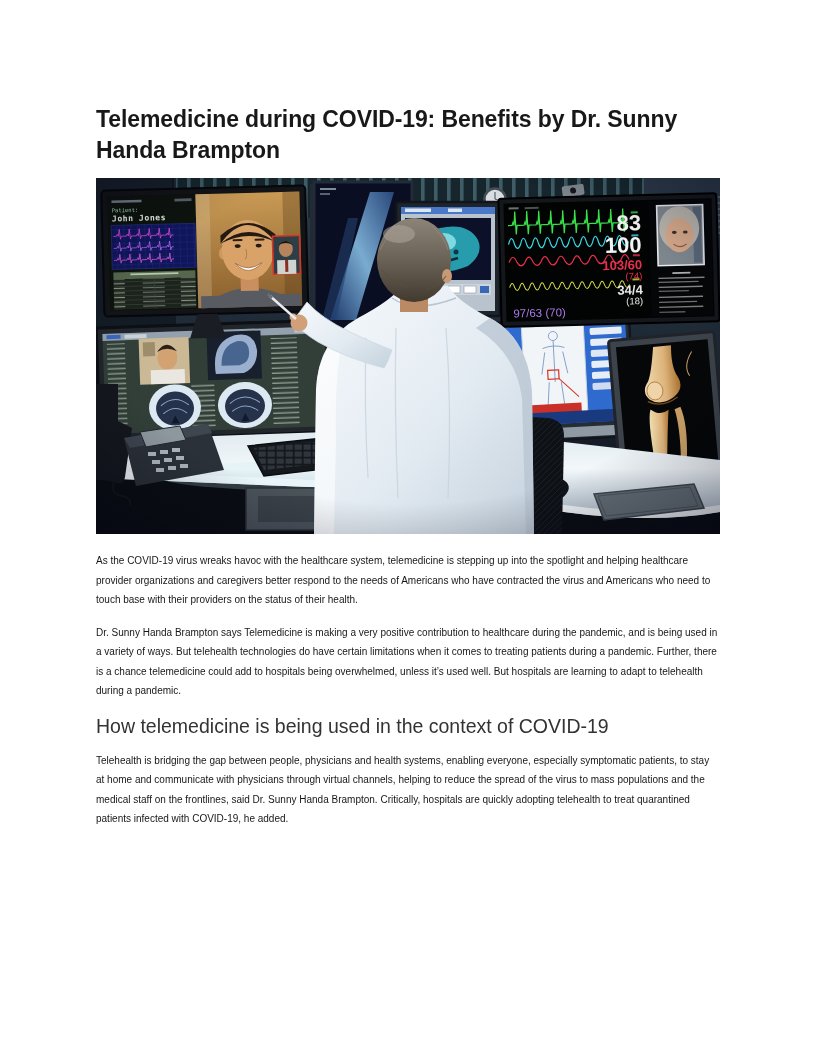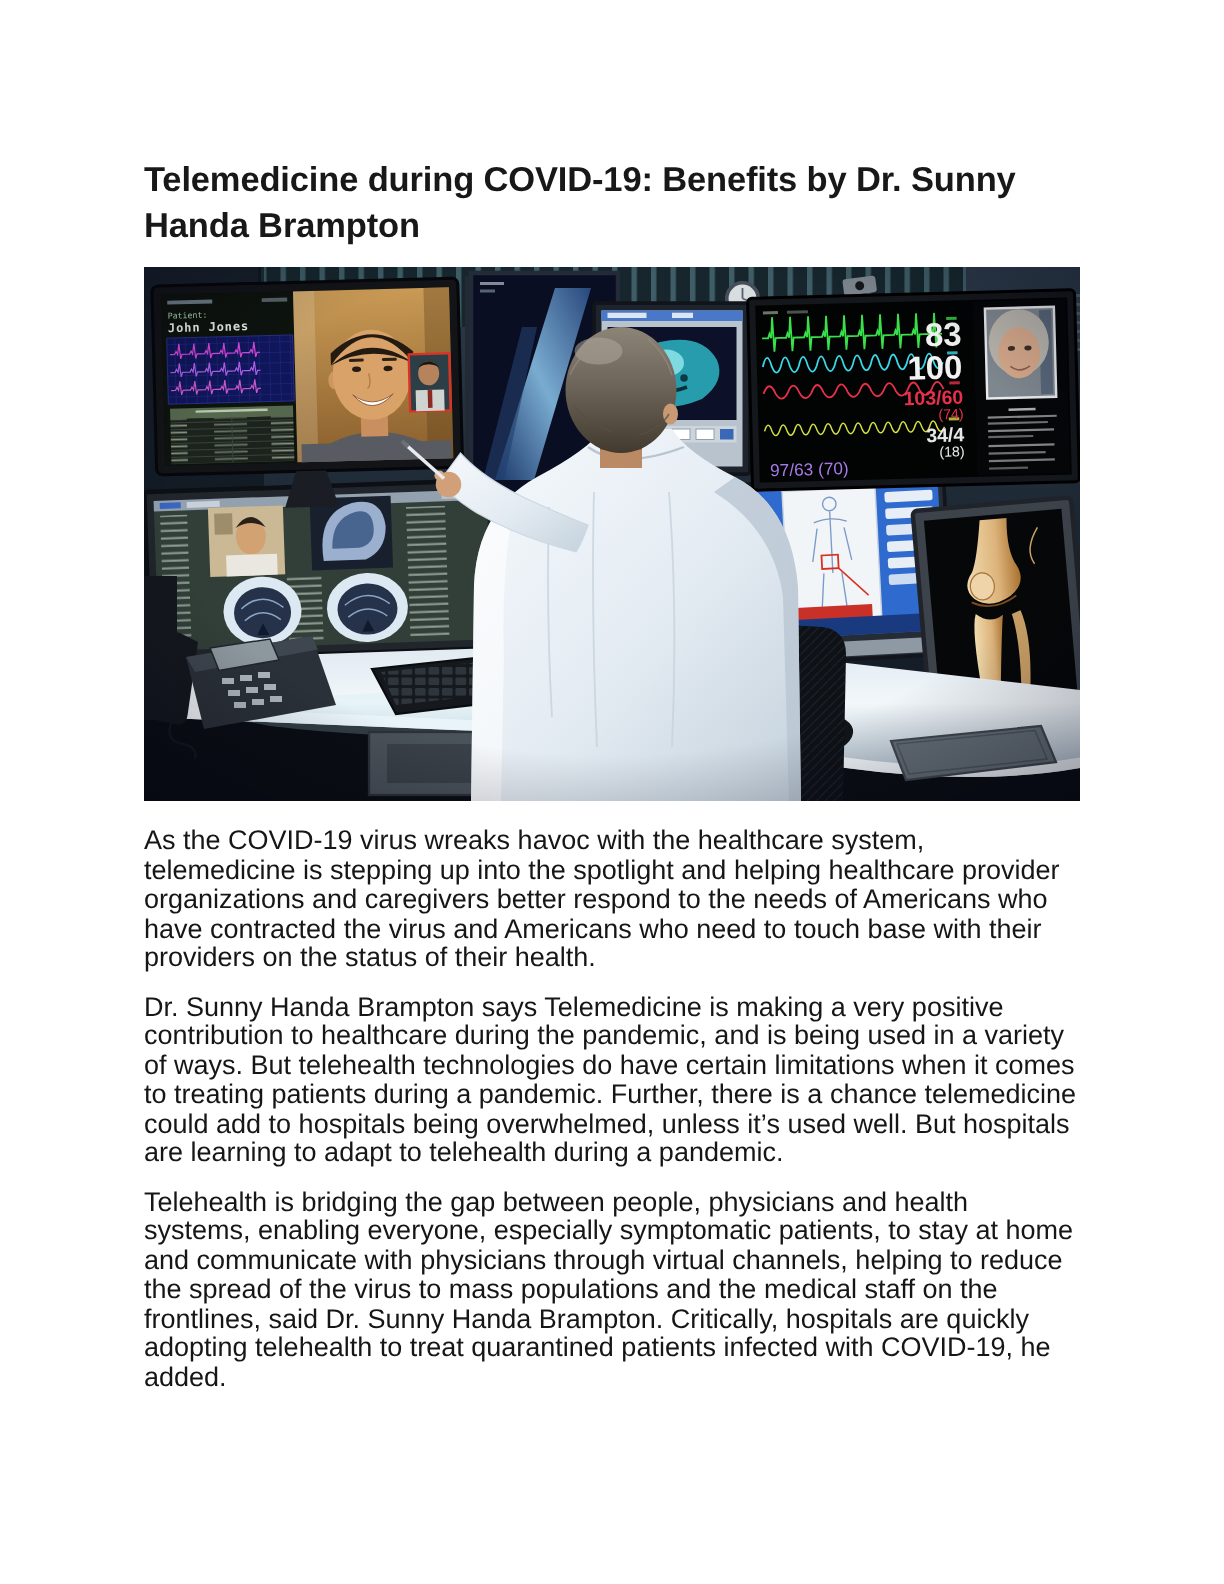--- a/index.html
+++ b/index.html
@@ -7,21 +7,21 @@
     position:relative; width:760px; height:1056px; background:#ffffff;
     font-family:"Liberation Sans", sans-serif; overflow:hidden;
   }
   .content { position:absolute; left:96px; top:0; width:624px; }
   h1.title {
     margin:104px 0 12px 0; font-size:23px; line-height:31px;
     font-weight:700; color:#181818; letter-spacing:-0.1px;
   }
   figure.photo { margin:0 0 17px 0; width:624px; height:356px; padding:0; }
   figure.photo svg { display:block; }
-  p.body { margin:0 0 13px 0; font-size:18px; line-height:19.5px; color:#161616; }
+  p.body { margin:0 0 13px 0; font-size:10px; line-height:19.5px; color:#161616; }
   h2.section {
     margin:10px 0 12px 0; font-size:19.5px; line-height:25px;
     font-weight:400; color:#333333;
   }
   .vt-num { font-weight:bold; fill:#f2f2f2; }
 </style>
 </head>
 <body>
 
 <div class="page">
@@ -437,17 +437,18 @@
 
         <rect x="0" y="206" width="22" height="96" fill="#14181e"></rect>
 
         <rect x="0" y="0" width="624" height="356" fill="url(#vigG)"></rect>
       </svg>
     </figure>
 
     <p class="body">As the COVID-19 virus wreaks havoc with the healthcare system, telemedicine is stepping up into the spotlight and helping healthcare provider organizations and caregivers better respond to the needs of Americans who have contracted the virus and Americans who need to touch base with their providers on the status of their health.</p>
     <p class="body">Dr. Sunny Handa Brampton says Telemedicine is making a very positive contribution to healthcare during the pandemic, and is being used in a variety of ways. But telehealth technologies do have certain limitations when it comes to treating patients during a pandemic. Further, there is a chance telemedicine could add to hospitals being overwhelmed, unless it’s used well. But hospitals are learning to adapt to telehealth during a pandemic.</p>
 
+    <h2 class="section">How telemedicine is being used in the context of COVID-19</h2>
 
     <p class="body">Telehealth is bridging the gap between people, physicians and health systems, enabling everyone, especially symptomatic patients, to stay at home and communicate with physicians through virtual channels, helping to reduce the spread of the virus to mass populations and the medical staff on the frontlines, said Dr. Sunny Handa Brampton. Critically, hospitals are quickly adopting telehealth to treat quarantined patients infected with COVID-19, he added.</p>
 
   </div>
 </div>
 
 </body></html>

